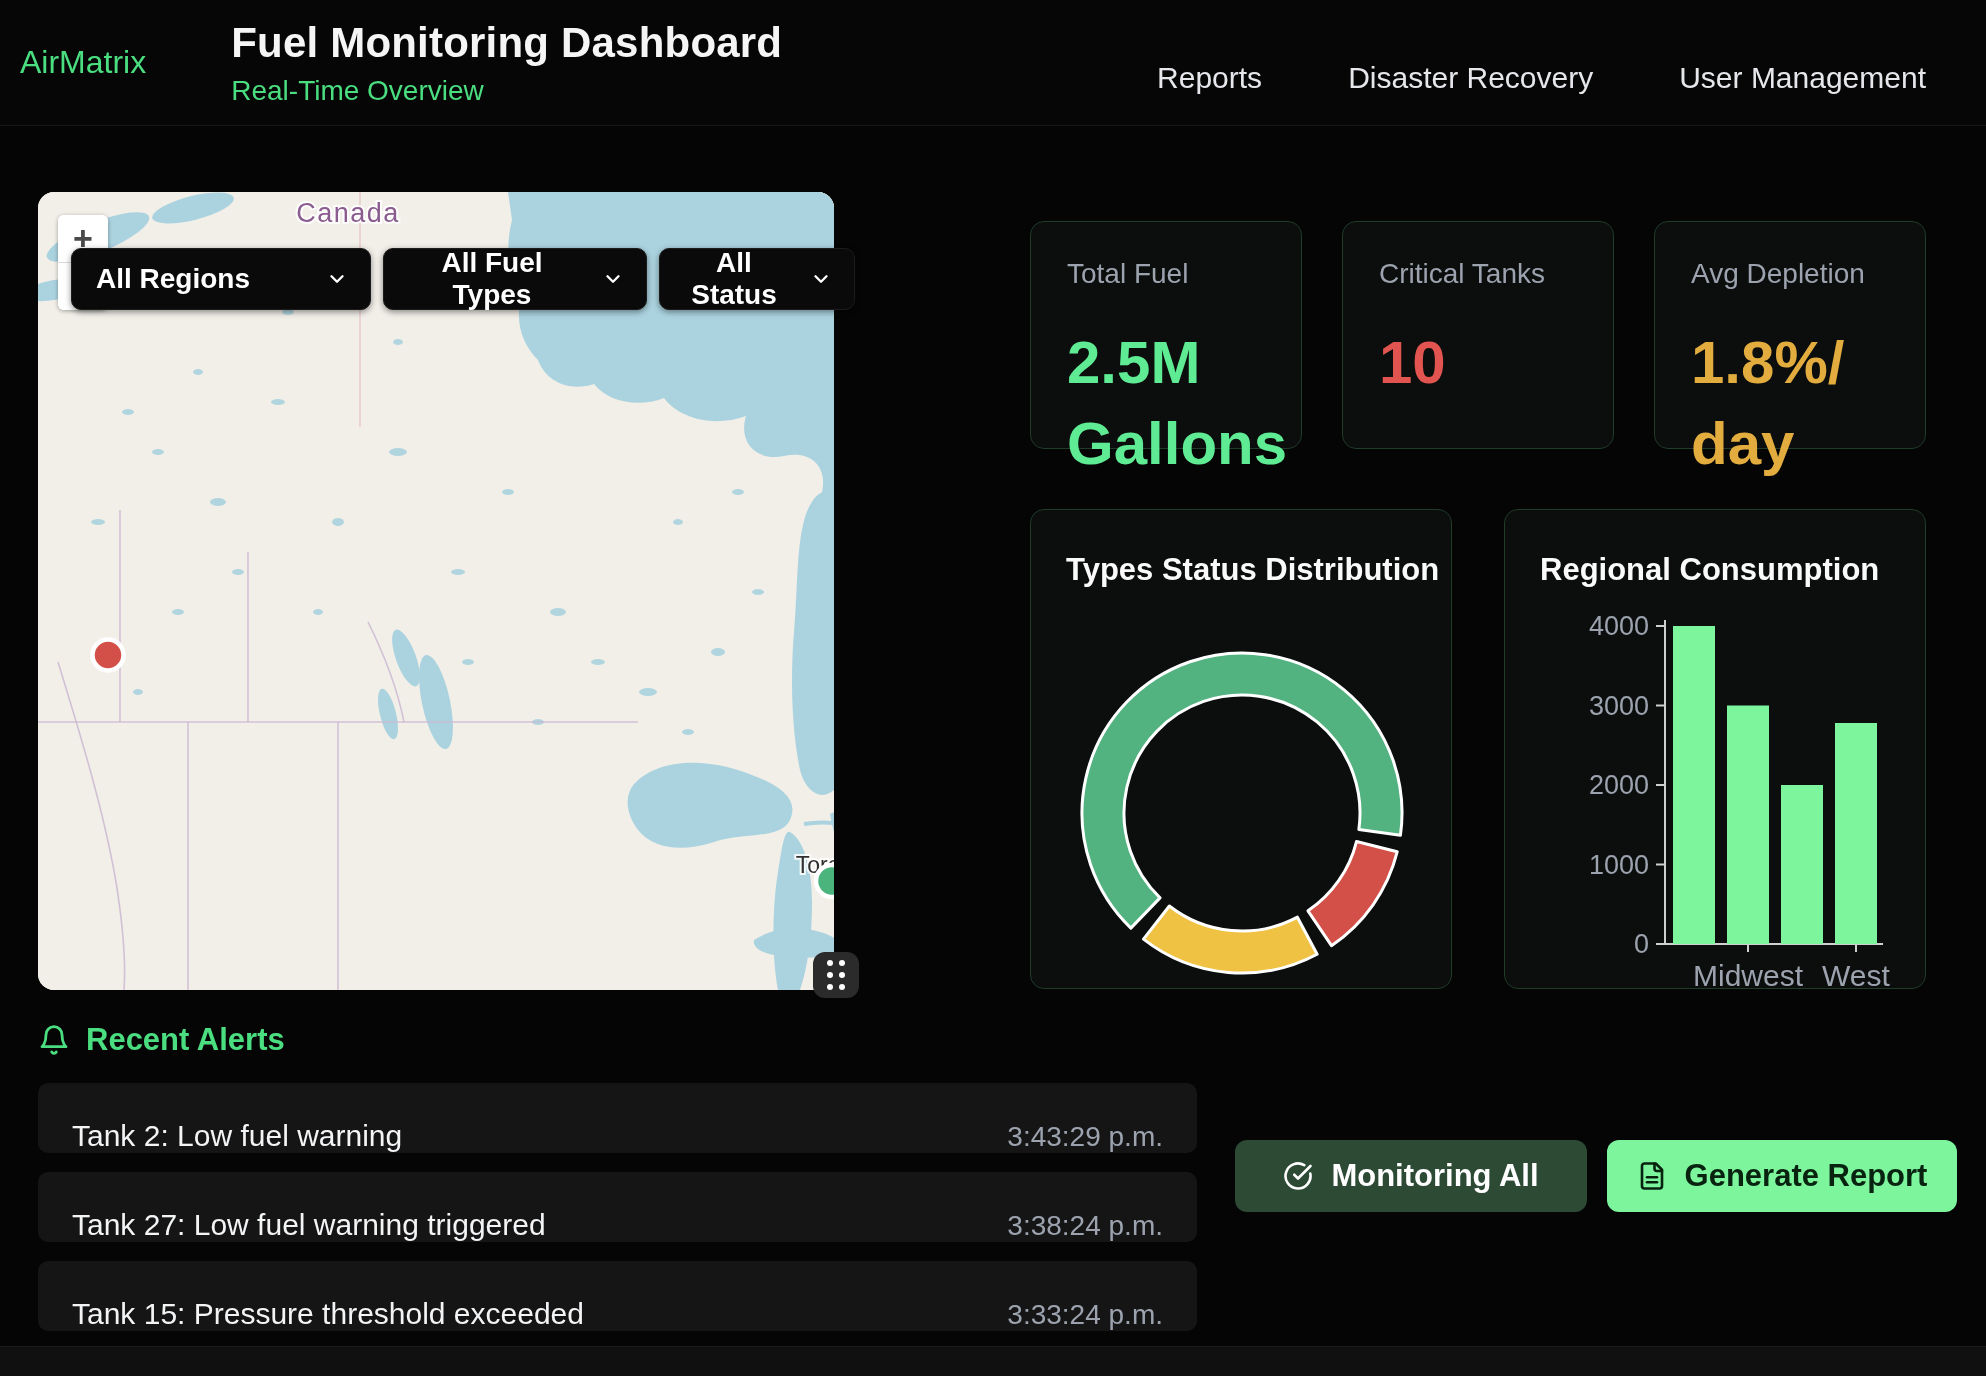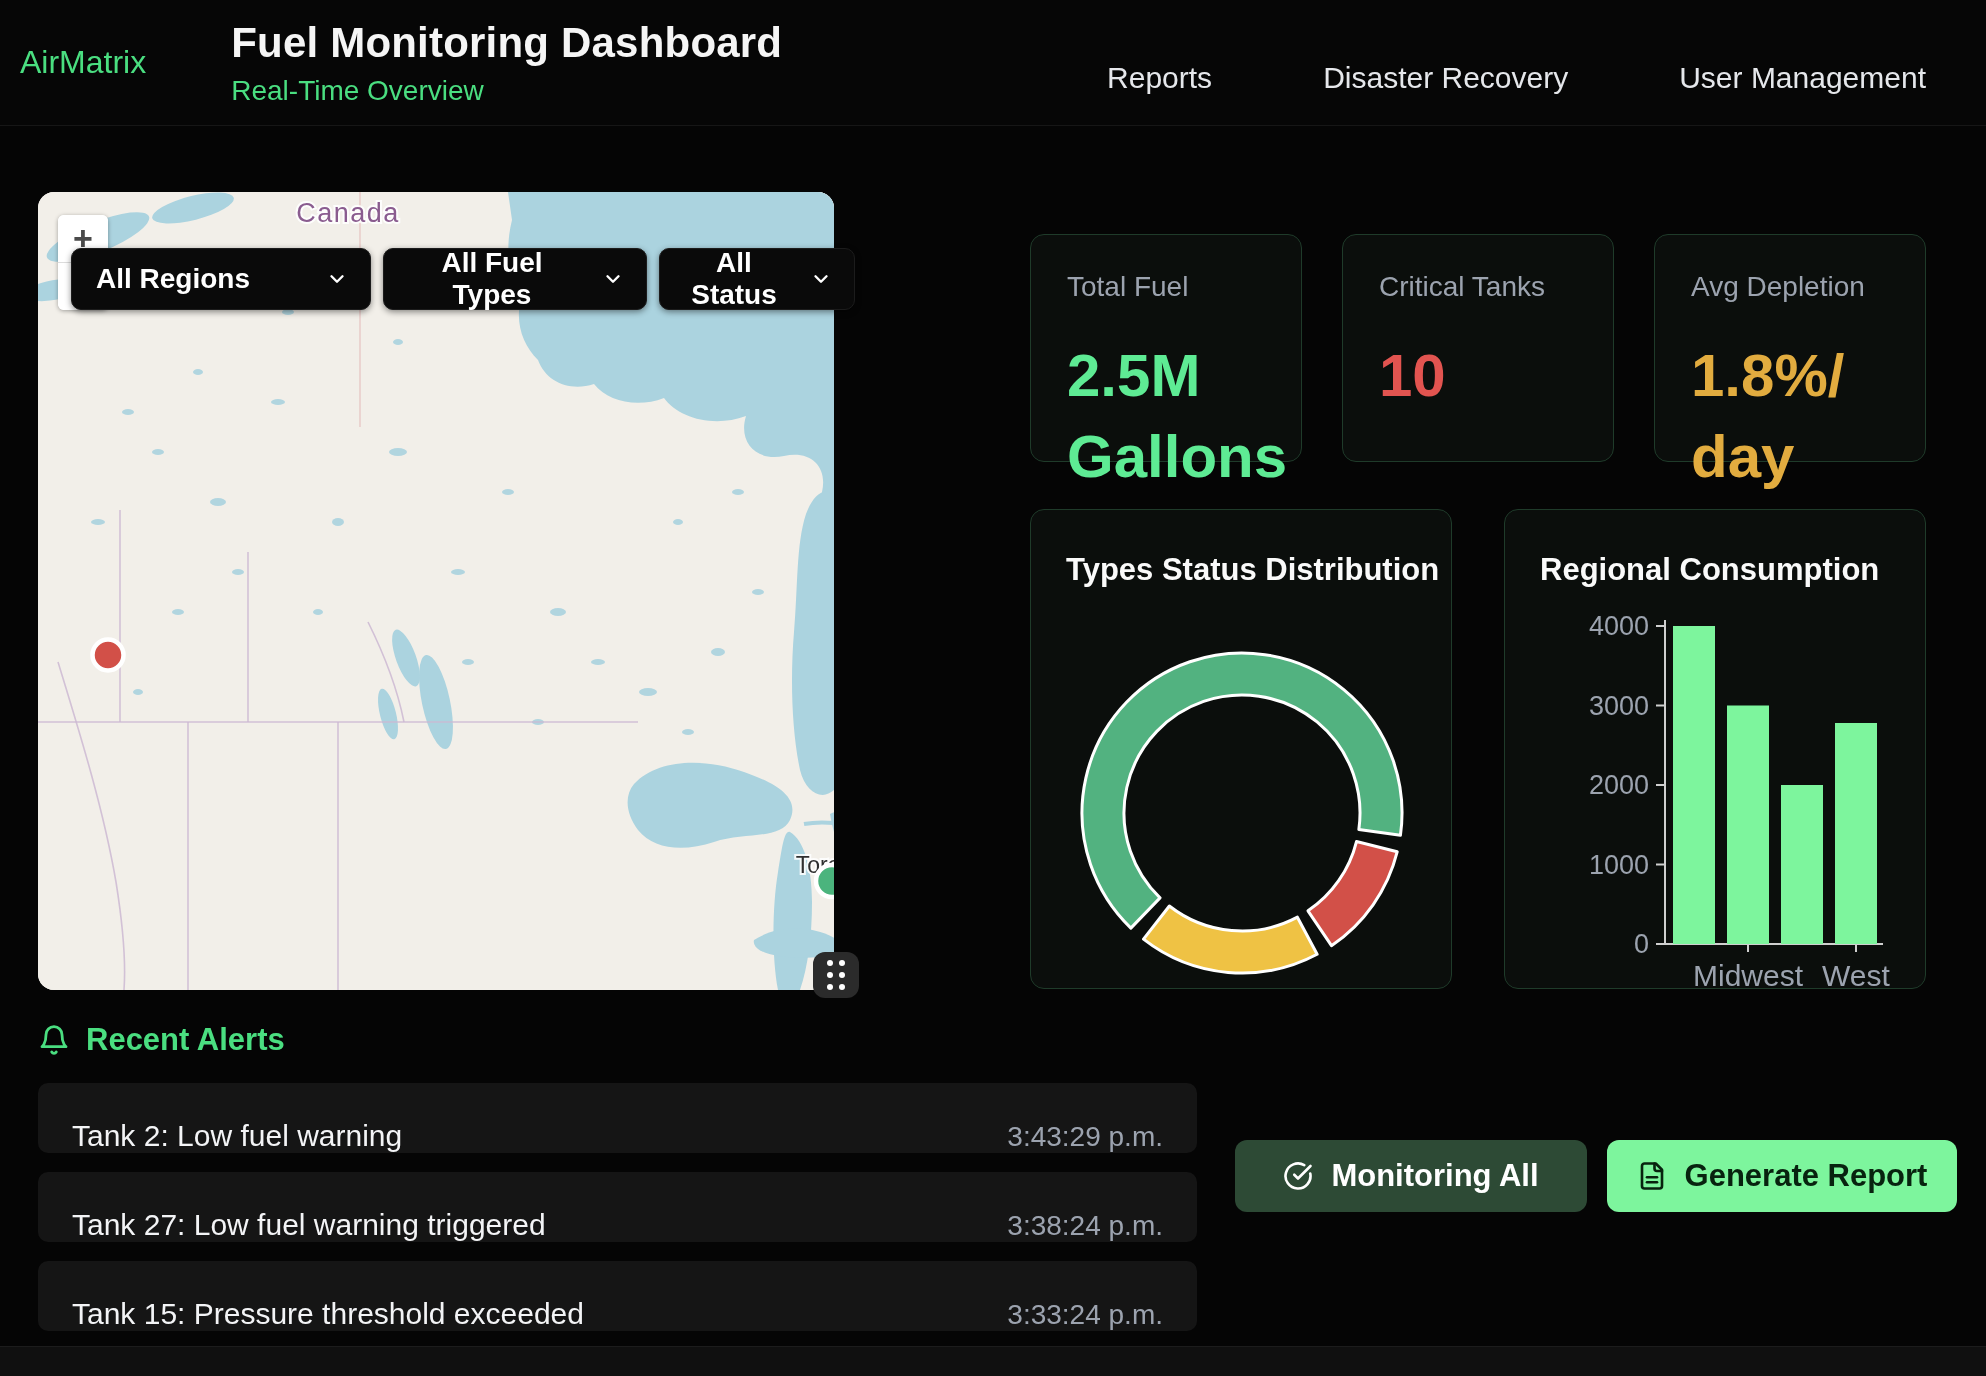--- a/index.html
+++ b/index.html
@@ -8,21 +8,21 @@
   body { position:relative; color:#e5e7eb; }
 
   
   .app-header { position:absolute; left:0; top:0; width:1986px; height:126px;
                 background:#060606; border-bottom:1px solid #161616;
                 display:flex; align-items:center; }
   .brand { margin-left:20px; font-size:32px; font-weight:400; color:var(--accent-green); cursor:pointer; }
   .titles { margin-left:85px; }
   .page-title { font-size:42px; font-weight:700; color:#f5f5f5; letter-spacing:.2px; }
   .page-subtitle { margin-top:8px; font-size:28px; font-weight:500; color:var(--accent-green); }
-  .main-nav { position:absolute; right:60px; top:0; height:156px; display:flex; align-items:center; gap:111px; }
+  .main-nav { position:absolute; right:60px; top:0; height:156px; display:flex; align-items:center; gap:86px; }
   .main-nav a { font-size:30px; color:#e5e7eb; cursor:pointer; text-decoration:none; white-space:nowrap; }
 
   
   .map-card { position:absolute; left:38px; top:192px; width:796px; height:798px; }
   .map-viewport { position:absolute; inset:0; border-radius:16px; overflow:hidden; background:var(--map-land); }
   .map-viewport svg { display:block; width:956px; height:798px; }
   .water { fill:var(--map-water); }
   .maplabel { paint-order:stroke; stroke:rgba(255,255,255,.85); stroke-width:4px;
               font-family:"Liberation Sans", sans-serif; }
   .admin { stroke:#cdb9d2; stroke-width:1.6; fill:none; opacity:.85; }
@@ -43,21 +43,21 @@
   .filter .chev { margin-left:26px; display:flex; }
   .f-regions { width:300px; } .f-fuel { width:264px; } .f-status { width:196px; }
 
   .grip { position:absolute; right:-25px; bottom:-8px; width:46px; height:46px; z-index:6;
           background:#2b2b2b; border-radius:12px; display:grid;
           grid-template-columns:repeat(2,6px); grid-template-rows:repeat(3,6px);
           gap:6px; place-content:center; cursor:grab; }
   .grip i { width:6px; height:6px; border-radius:50%; background:#fff; }
 
   
-  .stat-card { position:absolute; top:234px; width:272px; height:228px;
+  .stat-card { position:absolute; top:221px; width:272px; height:228px;
                background:#0b0e0c; border:1px solid var(--card-border); border-radius:14px;
                padding:36px 0 0 36px; }
   .stat-label { font-size:28px; color:#9ca3af; }
   .stat-value { margin-top:32px; font-size:60px; font-weight:700; line-height:1.35; }
   .sc-0 { left:1030px; } .sc-1 { left:1342px; } .sc-2 { left:1654px; }
 
   .chart-card { position:absolute; top:509px; width:422px; height:480px;
                 background:#0b0e0c; border:1px solid var(--card-border); border-radius:14px; }
   .cc-0 { left:1030px; } .cc-1 { left:1504px; }
   .chart-title { position:absolute; left:35px; top:42px; font-size:31px; font-weight:700; color:#fafafa; }

